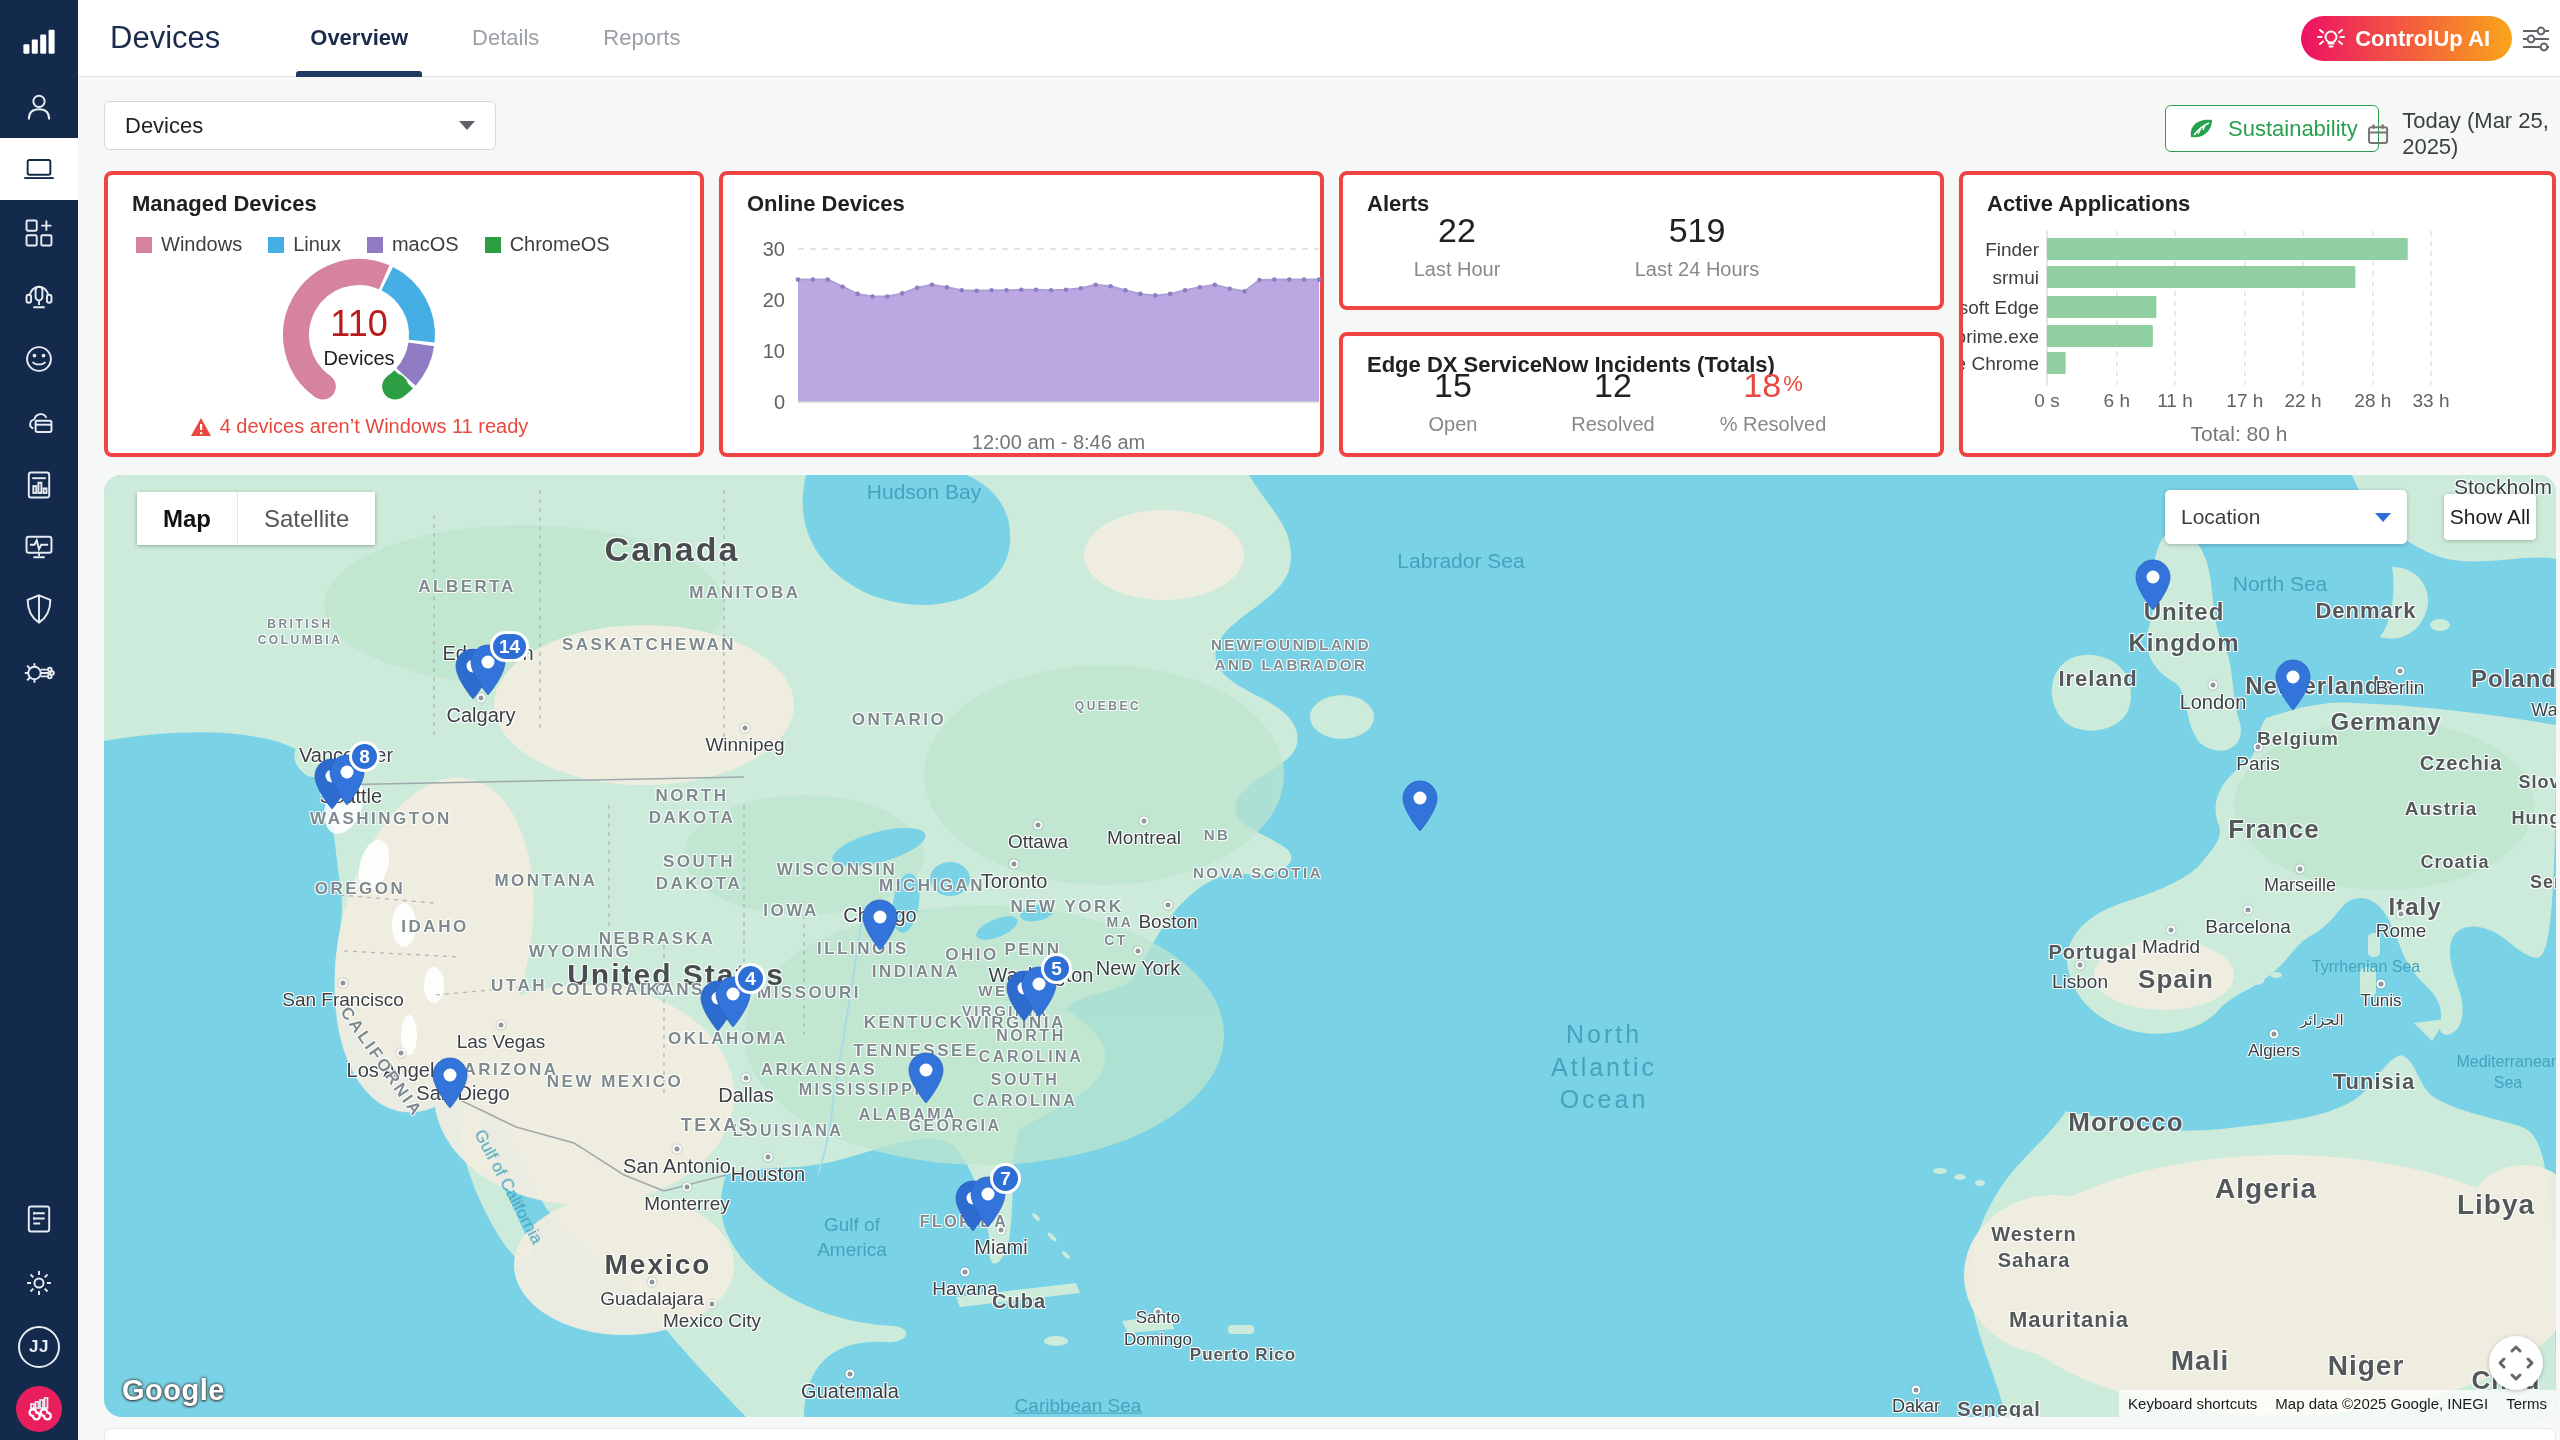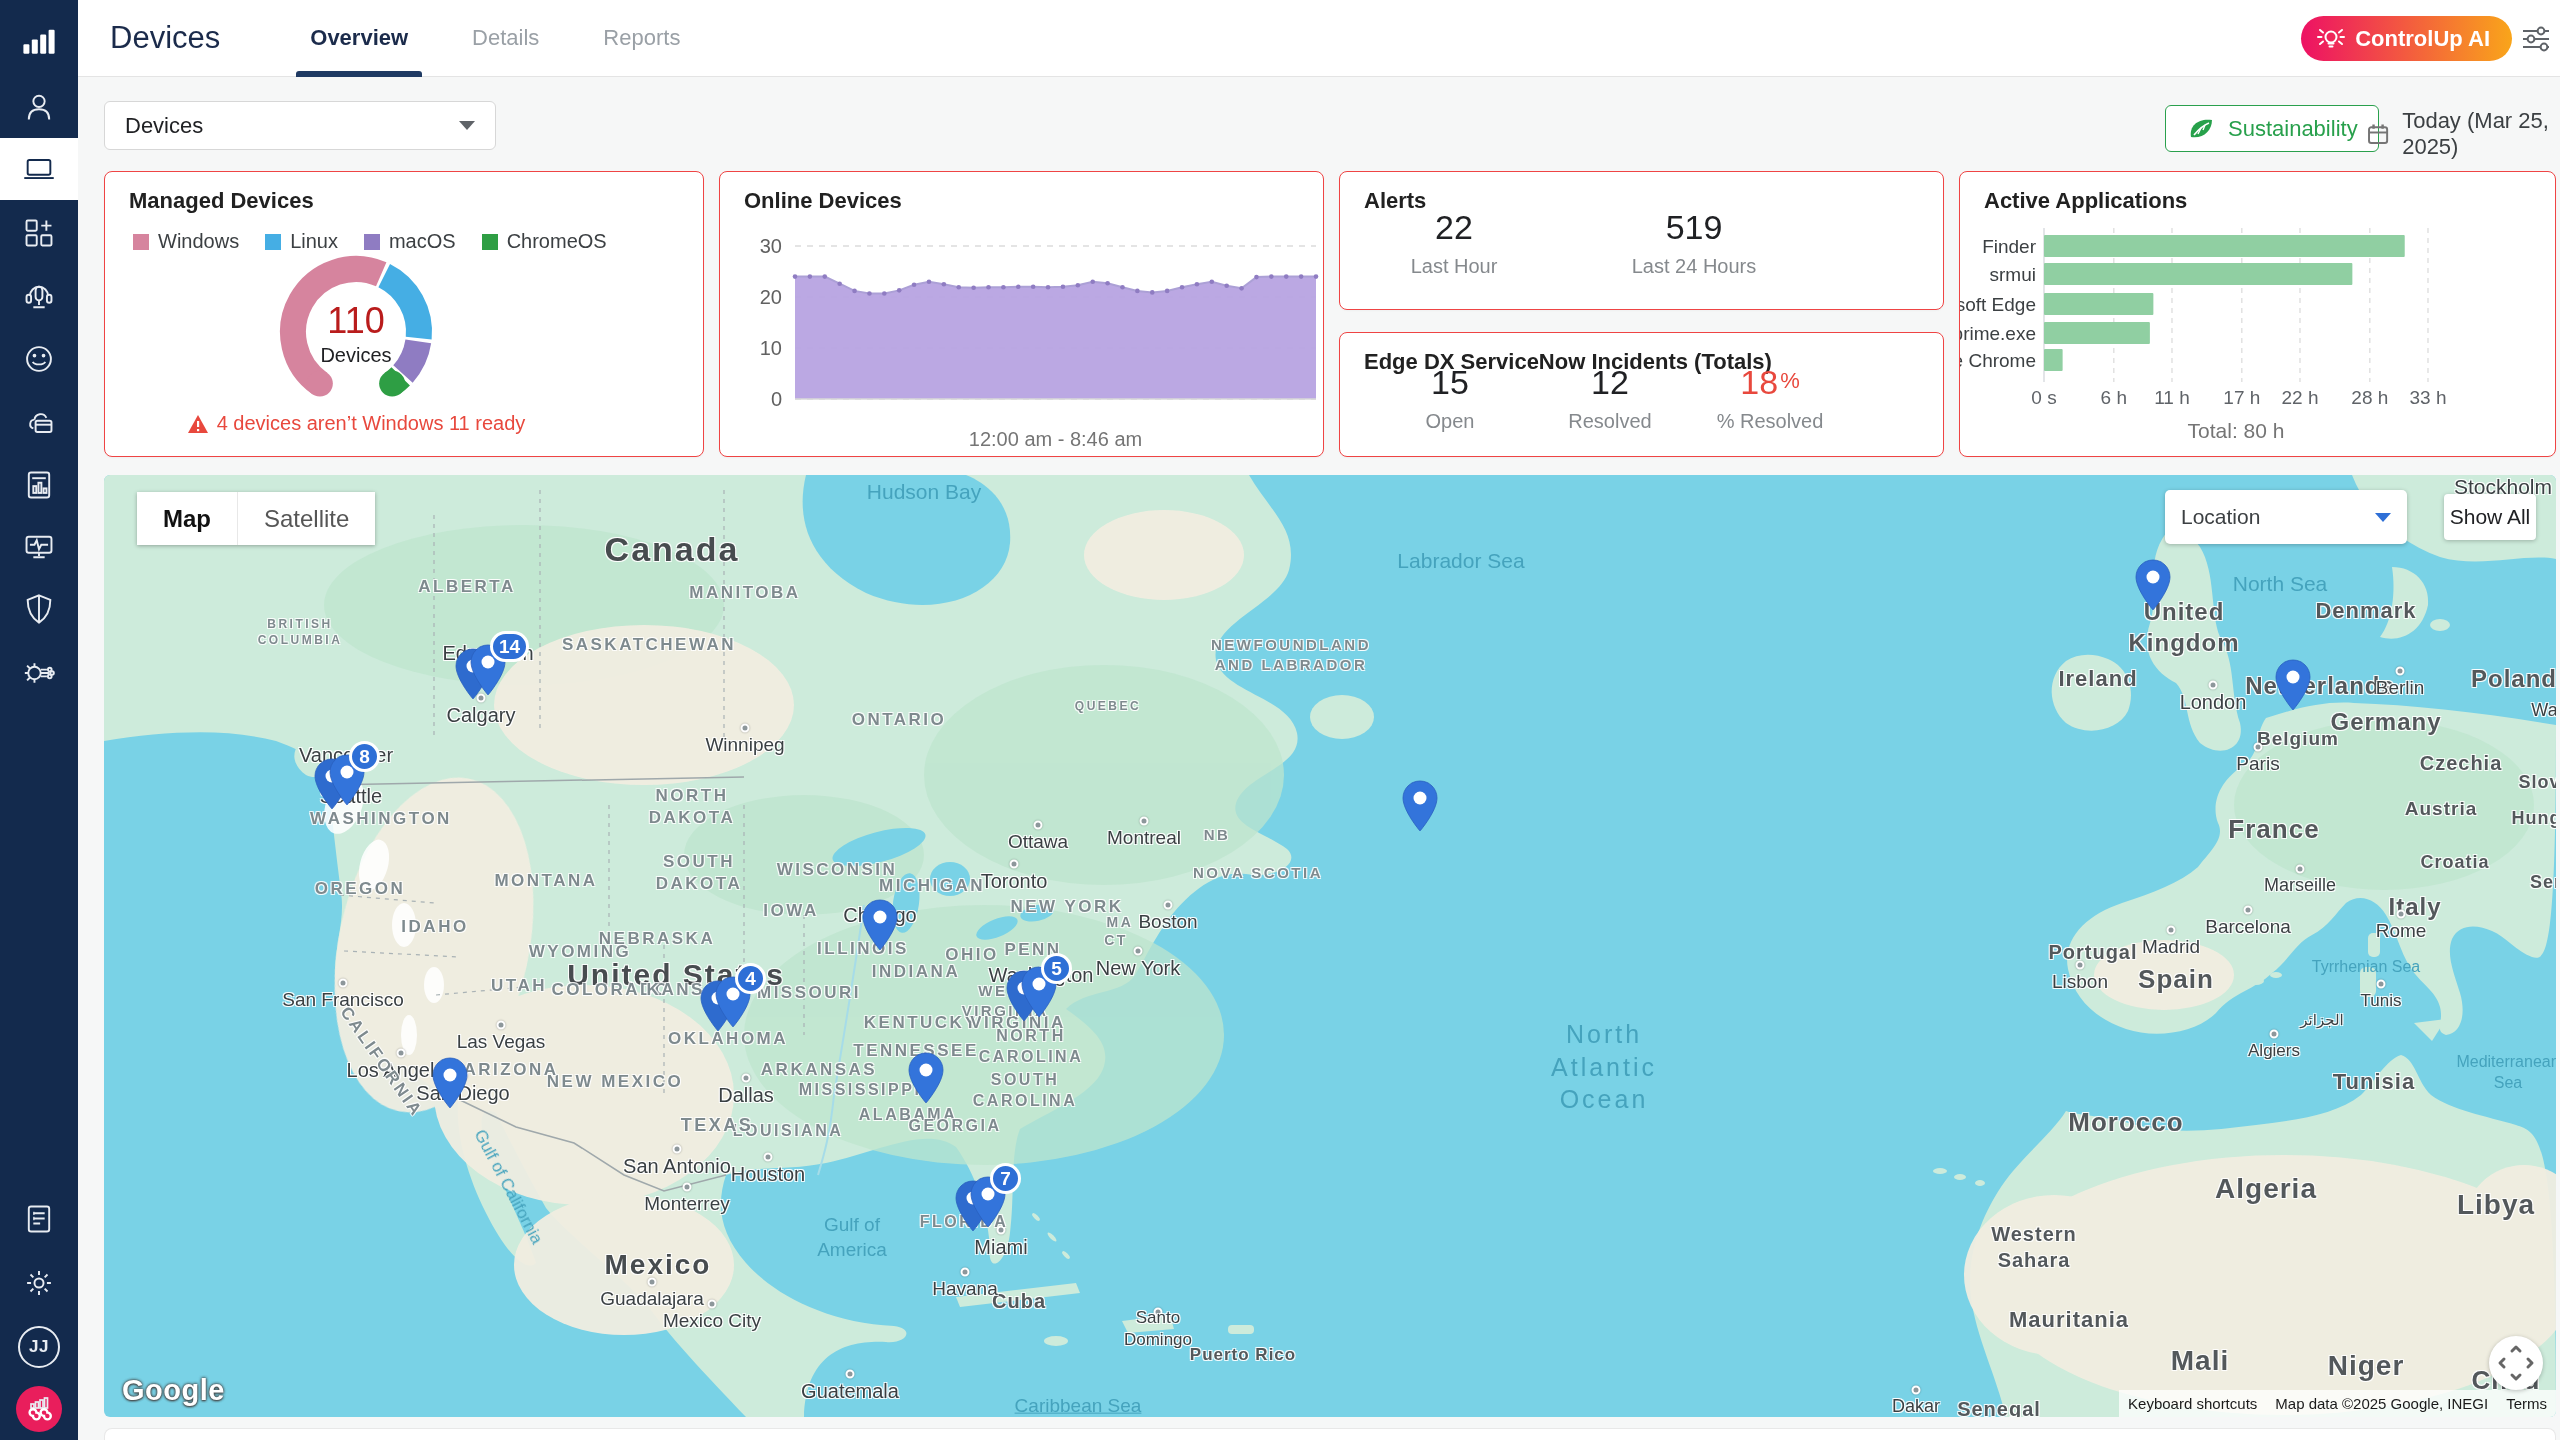--- a/index.html
+++ b/index.html
@@ -30,42 +30,42 @@
   
   .scope{position:absolute;left:26px;top:101px;width:392px;height:49px;background:#fff;border:1px solid #D7D7D7;border-radius:6px;
     display:flex;align-items:center;padding:0 20px;font-size:22px;color:#202124;cursor:pointer;}
   .scope .caret{margin-left:auto;width:0;height:0;border-left:8px solid transparent;border-right:8px solid transparent;border-top:9px solid #5F6368;}
   .sustain{position:absolute;left:2087px;top:105px;height:47px;border:1.6px solid #2AA04D;border-radius:6px;background:#fff;
     display:flex;align-items:center;gap:12px;padding:0 20px;cursor:pointer;}
   .sustain span{color:#28A04C;font-size:22px;font-weight:500;}
   .datewrap{position:absolute;left:2288px;top:108px;display:flex;align-items:center;gap:12px;cursor:pointer;}
   .datewrap span{font-size:22px;color:#3C4043;}
   
-  .card{position:absolute;background:#fff;border:1px solid #ef4444;border-radius:8px;box-shadow:0 1px 2px rgba(0,0,0,.03);}
+  .card{position:absolute;background:#fff;border:4px solid #ef4444;border-radius:8px;box-shadow:0 1px 2px rgba(0,0,0,.03);}
   .card h3{margin:0;position:absolute;left:24px;top:16px;font-size:22px;font-weight:700;color:#212121;}
   #card-managed{left:26px;top:171px;width:600px;height:286px;}
   #card-online{left:641px;top:171px;width:605px;height:286px;}
   #card-alerts{left:1261px;top:171px;width:605px;height:139px;}
   #card-incidents{left:1261px;top:332px;width:605px;height:125px;}
   #card-apps{left:1881px;top:171px;width:597px;height:286px;}
   .legend{position:absolute;left:28px;top:58px;display:flex;gap:26px;align-items:center;}
   .legend .li{display:flex;align-items:center;gap:9px;font-size:20px;color:#3C4043;}
   .legend .sw{width:16px;height:16px;}
   .donut-center{position:absolute;left:171px;top:128px;width:160px;text-align:center;pointer-events:none;}
   .donut-center .v{font-size:36px;color:#b91c1c;}
   .donut-center .l{font-size:20px;color:#202124;margin-top:2px;}
   .warn{position:absolute;left:0;top:240px;width:502px;display:flex;justify-content:center;align-items:center;gap:8px;color:#E8483D;font-size:20px;}
   .xcenter{position:absolute;left:75px;width:521px;text-align:center;top:256px;font-size:20px;color:#757575;}
   .stat{position:absolute;text-align:center;width:220px;}
   .stat .v{font-size:34px;color:#202124;}
   .stat .v.red{color:#E8483D;}
   .stat .v .pct{font-size:22px;vertical-align:6px;margin-left:2px;}
   .stat .l{font-size:20px;color:#85898D;margin-top:8px;}
   
-  .map{position:absolute;left:26px;top:475px;width:2452px;height:942px;border-radius:6px;overflow:hidden;background:#79D2E6;cursor:grab;}
+  .map{position:absolute;left:26px;top:475px;width:2452px;height:942px;border-radius:18px;overflow:hidden;background:#79D2E6;cursor:grab;}
   .map svg.land{position:absolute;left:0;top:0;}
   .ml{position:absolute;transform:translate(-50%,-50%);white-space:pre-line;text-align:center;line-height:1.3;pointer-events:none;z-index:3;}
   .ml.c{color:#53585B;font-weight:700;letter-spacing:1px;
     text-shadow:-1px -1px 0 rgba(255,255,255,.85),1px -1px 0 rgba(255,255,255,.85),-1px 1px 0 rgba(255,255,255,.85),1px 1px 0 rgba(255,255,255,.85);}
   .ml.big{letter-spacing:2px;color:#474C4F;}
   .ml.st{color:#7E8A8E;font-weight:600;letter-spacing:2.5px;
     text-shadow:-1px -1px 0 rgba(255,255,255,.8),1px -1px 0 rgba(255,255,255,.8),-1px 1px 0 rgba(255,255,255,.8),1px 1px 0 rgba(255,255,255,.8);}
   .ml.ci{color:#3A4043;font-weight:500;
     text-shadow:-1px -1px 0 rgba(255,255,255,.9),1px -1px 0 rgba(255,255,255,.9),-1px 1px 0 rgba(255,255,255,.9),1px 1px 0 rgba(255,255,255,.9);}
   .ml.w{color:#45A3BD;font-weight:400;}

